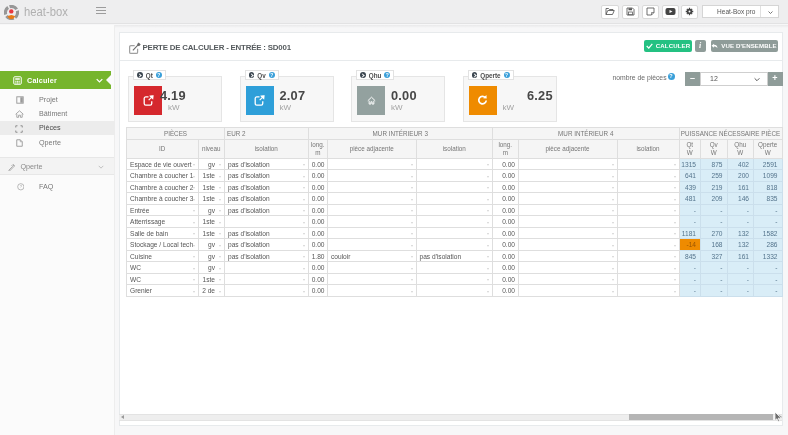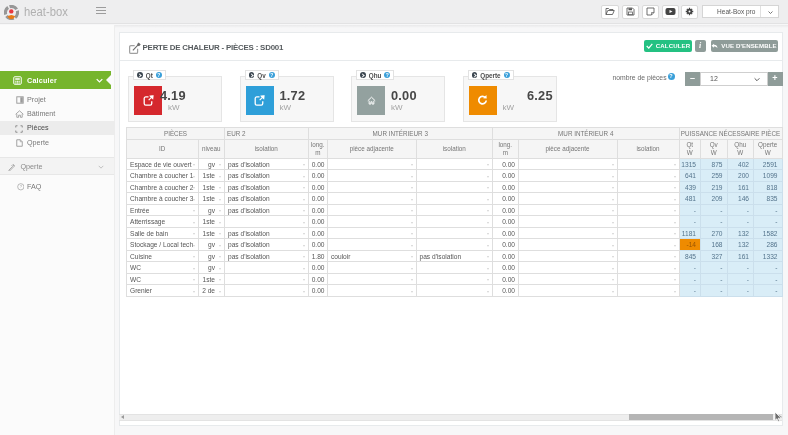--- a/index.html
+++ b/index.html
@@ -13,21 +13,21 @@
 .navbtn{top:4.5px;width:17.5px;height:14px;background:#fff;border:1px solid #d9d9d9;border-radius:2px;display:flex;align-items:center;justify-content:center}
 #sel{left:701.5px;top:4.5px;width:77.5px;height:13px;background:#fff;border:1px solid #d5d5d5;font-size:6.5px;color:#555;text-align:center;line-height:11px;padding-right:8px}
 #sel .dv{position:absolute;right:17px;top:0;bottom:0;border-left:1px solid #e0e0e0}
 #sel .ch{position:absolute;right:5px;top:4px;width:5px;height:5px}
 
 #side{left:0;top:24.5px;width:115px;height:411px;background:#fbfbfb;border-right:1px solid #ededed}
 #flag{left:0;top:71px;width:110.5px;height:17.6px;background:#76b52c;color:#fff}
 #flag .notch{position:absolute;right:0;top:3.8px;width:0;height:0;border-top:5px solid transparent;border-bottom:5px solid transparent;border-right:5.5px solid #fbfbfb}
 #flag .txt{position:absolute;left:27px;top:4.8px;font-size:7.2px;font-weight:bold;letter-spacing:.2px}
 .mitem{left:0;width:115px;height:14px;font-size:7.2px;color:#787878;line-height:14px}
-.mitem .txt{position:absolute;left:27px;top:0}
+.mitem .txt{position:absolute;left:39px;top:0}
 .sel-item{background:#ececec}
 #outils{left:0;top:156.5px;width:114px;height:18px;background:#f3f3f3;border-top:1px solid #e7e7e7;border-bottom:1px solid #e7e7e7;font-size:7.2px;color:#8a8a8a;line-height:17px}
 
 #panel{left:118.5px;top:31.5px;width:664px;height:394px;background:#fff;border:1px solid #e7eaec}
 #tbar{left:118.5px;top:31.5px;width:664px;height:29.5px;border-bottom:1px solid #e7eaec}
 #title{left:142.5px;top:42.6px;font-size:7.9px;font-weight:bold;color:#565b5e;letter-spacing:-.2px}
 
 .btn{top:39.5px;height:12.4px;border-radius:2px;color:#fff;font-size:6.1px;font-weight:bold;display:flex;align-items:center;justify-content:center;letter-spacing:.1px;white-space:nowrap}
 #bcalc{left:644px;width:48px;background:#24c182}
 #binfo{left:694.5px;width:11.5px;background:#8f9c99;font-size:8px;font-family:"Liberation Serif",serif;font-style:italic}
@@ -180,21 +180,21 @@
     </svg>
   <span class="txt">FAQ</span>
 </div>
 
 <div class="abs" id="panel"></div>
 <div class="abs" id="tbar"></div>
 <svg class="abs" style="left:128px;top:41.5px" width="13" height="13" viewBox="0 0 16 16">
     <path d="M11.8 8.2 v4.3 a1.6 1.6 0 0 1 -1.6 1.6 H3.6 A1.6 1.6 0 0 1 2 12.5 V6 a1.6 1.6 0 0 1 1.6 -1.6 h4.6" fill="none" stroke="#a0a0a0" stroke-width="1.5"></path>
     <path d="M6 10.2 L13 3 M13.2 1.6 l1.5 1.5 -1.2 1.2 -1.5 -1.5z" fill="#6e6e6e" stroke="#6e6e6e" stroke-width="1.4"></path>
   </svg>
-<div class="abs" id="title">PERTE DE CHALEUR - PIÈCES : SD001</div>
+<div class="abs" id="title">PERTE DE CALCULER - ENTRÉE : SD001</div>
 <div class="abs btn" id="bcalc"><svg width="7" height="6" viewBox="0 0 10 8" style="margin-right:3px">
       <path d="M1 4 l3 3 5-6" fill="none" stroke="#fff" stroke-width="1.8"></path>
     </svg>CALCULER</div>
 <div class="abs btn" id="binfo">i</div>
 <div class="abs btn" id="bvue"><svg width="7" height="6" viewBox="0 0 12 10" style="margin-right:3px">
       <path d="M5 1 L1 4.5 5 8 V6 C8 6 10 7 11 9 11 4 8 3 5 3z" fill="#fff"></path>
     </svg>VUE D'ENSEMBLE</div>
 
 <div class="abs card" style="left:128px"></div>
 <div class="abs card" style="left:239.5px"></div>
@@ -221,21 +221,21 @@
       <path d="M2.6 8.4 L8 3.2 l5.4 5.2 M4.6 8.4 v4.8 h2.5 v-3.3 h1.8 v3.3 h2.5 V8.4" fill="none" stroke="#fff" stroke-width="1.4"></path>
     </svg>
 </div>
 <div class="abs cicon" style="left:468.5px;background:#ef8b00">
 <svg width="13" height="13" viewBox="0 0 16 16">
       <path d="M11.5 4.5 A4.6 4.6 0 1 0 12.6 8" fill="none" stroke="#fff" stroke-width="2.1"></path>
       <path d="M12.8 1.2 l0.4 4.4 -4.4-0.4z" fill="#fff"></path>
     </svg>
 </div>
 <div class="abs cval" style="left:160px">4.19</div>
-<div class="abs cval" style="left:279.5px">1.72</div>
+<div class="abs cval" style="left:279.5px">2.07</div>
 <div class="abs cval" style="left:391px">0.00</div>
 <div class="abs cval" style="left:527px">6.25</div>
 <div class="abs ckw" style="left:168px">kW</div>
 <div class="abs ckw" style="left:279.5px">kW</div>
 <div class="abs ckw" style="left:391px">kW</div>
 <div class="abs ckw" style="left:502.5px">kW</div>
 
 <div class="abs" id="nplab" style="left:612.5px">nombre de pièces</div>
 <div class="abs qcirc" style="left:667.5px;top:73px;margin:0;width:7px;height:7px;line-height:7.2px;font-size:5.5px">?</div>
 <div class="abs" id="npminus" style="left:685px">–</div>

